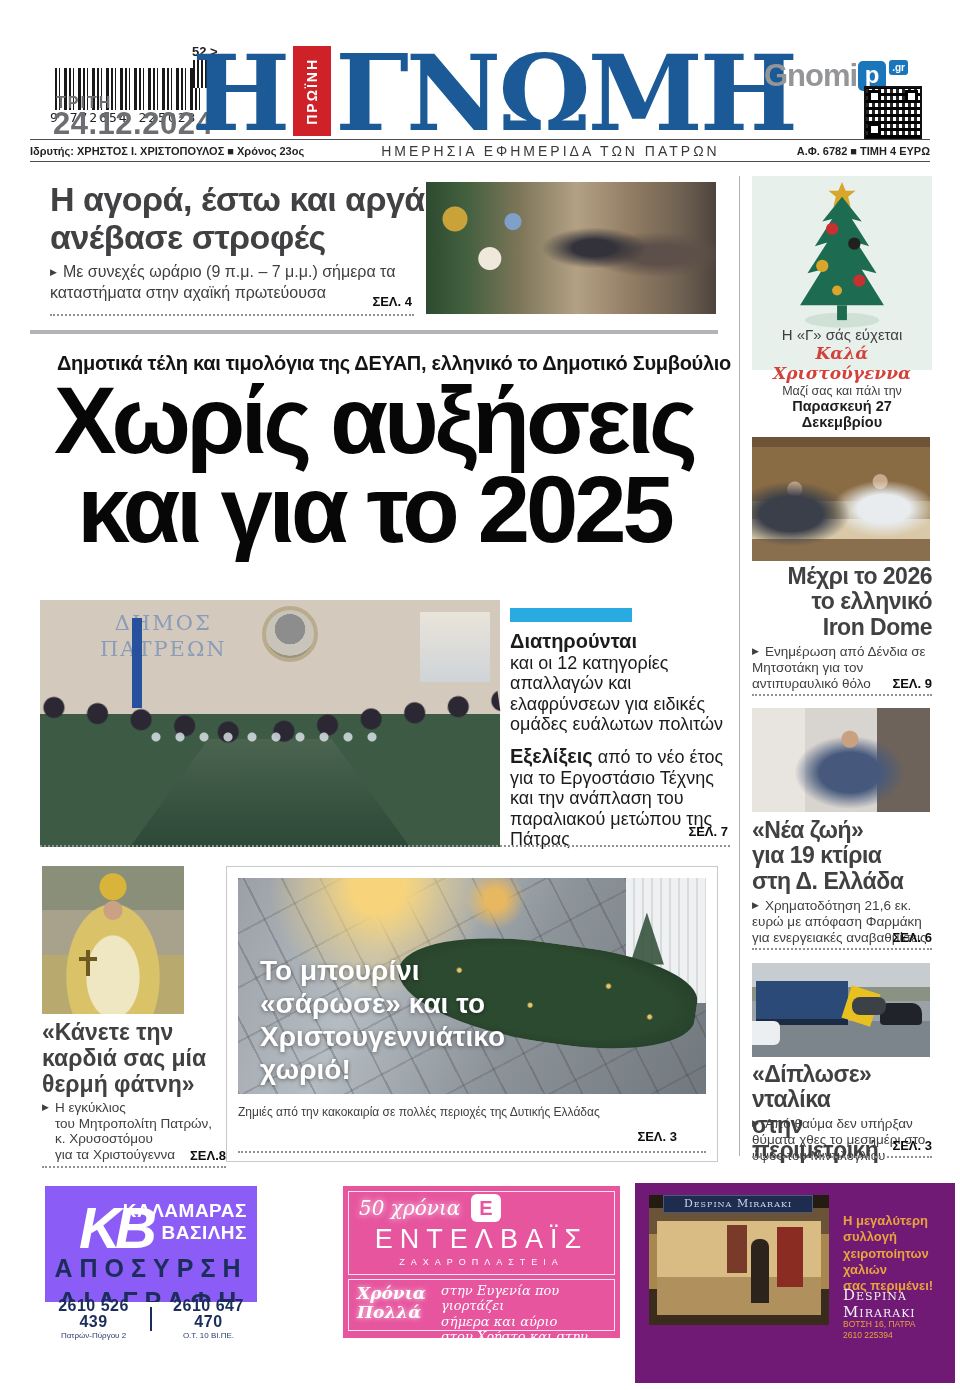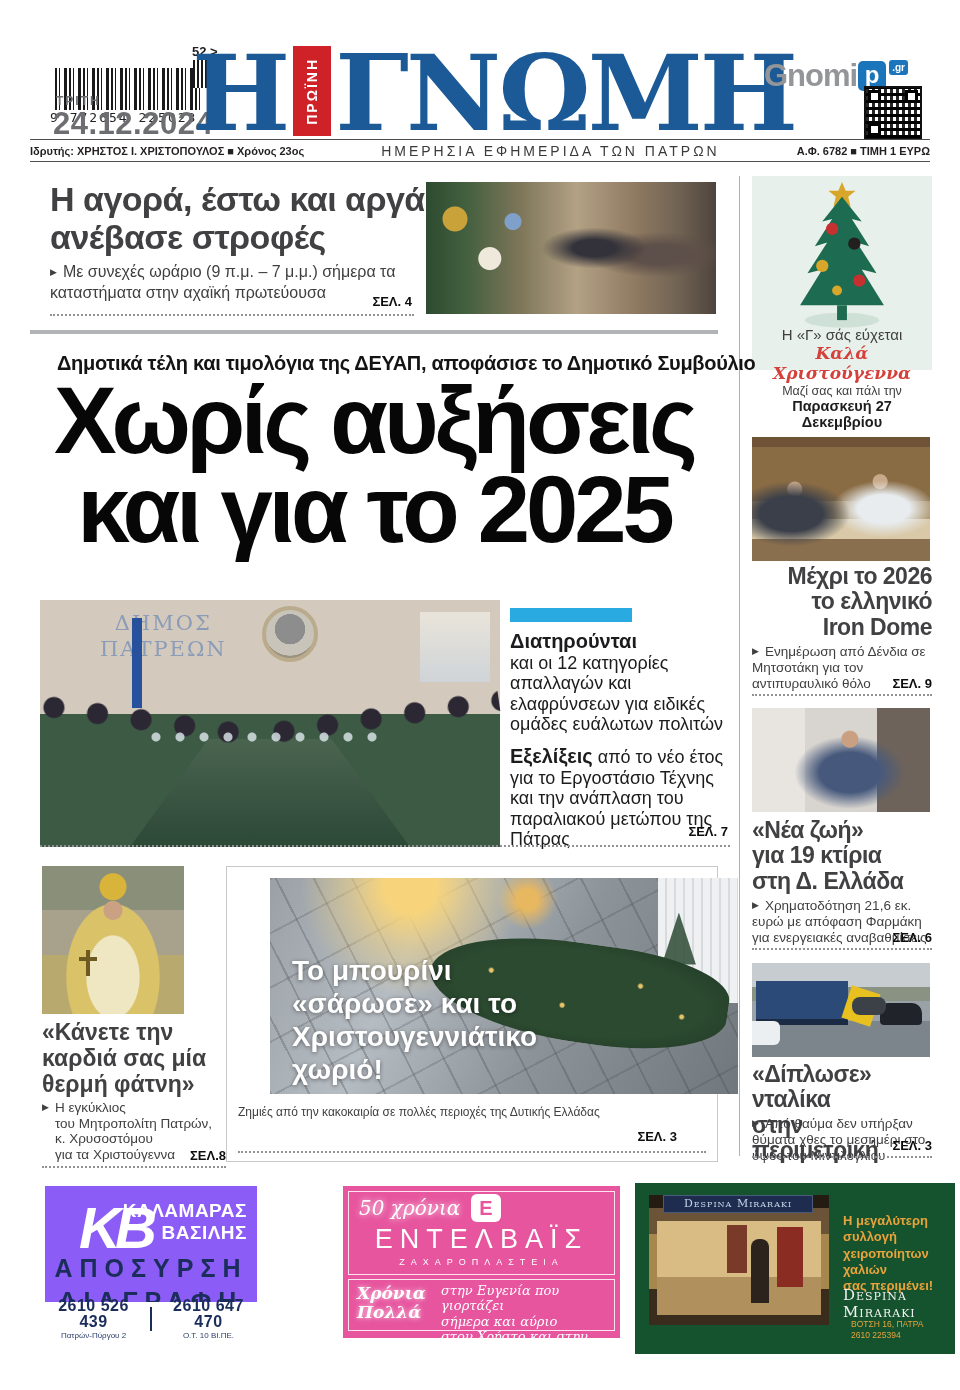--- a/index.html
+++ b/index.html
@@ -10,21 +10,21 @@
   .preline { white-space:pre-line; }
 
   
   .barcode-bars { left:55px; top:68px; width:146px; height:42px;
     background:repeating-linear-gradient(90deg,#1a1a1a 0 2px,#fff 2px 4px,#1a1a1a 4px 5px,#fff 5px 9px,#1a1a1a 9px 12px,#fff 12px 14px); }
   .barcode-num { left:50px; top:110px; width:156px; font-family:"DejaVu Sans Mono",monospace;
     font-size:13px; letter-spacing:2px; color:#222; }
   .addon-num { left:192px; top:44px; font-size:13px; font-weight:bold; color:#222; }
   .addon-bars { left:193px; top:60px; width:24px; height:28px;
     background:repeating-linear-gradient(90deg,#1a1a1a 0 2px,#fff 2px 4px,#1a1a1a 4px 6px,#fff 6px 8px); }
-  .issue-day { left:56px; top:94px; font-size:12px; letter-spacing:2px; color:#6d6e71; font-weight:bold; }
+  .issue-day { left:56px; top:94px; font-size:16px; letter-spacing:2px; color:#6d6e71; font-weight:bold; }
   .issue-date { left:53px; top:106px; font-size:31px; font-weight:bold; color:#6d6e71; letter-spacing:0.5px; }
 
   .masthead { left:192px; top:28px; height:114px; display:flex; align-items:flex-end;
     font-family:"DejaVu Serif",serif; font-weight:bold; font-size:104px; line-height:0.92;
     color:#1b5a96; letter-spacing:-3px; }
   .mh-red { display:flex; align-items:center; justify-content:center; width:38px; height:90px;
     background:#cf2128; margin:0 4px 6px 6px; }
   .mh-red span { writing-mode:vertical-rl; transform:rotate(180deg);
     font-family:"Liberation Sans",sans-serif; font-weight:bold; font-size:14px;
     letter-spacing:2px; color:#fff; }
@@ -135,21 +135,21 @@
   .bp-sub { left:42px; top:1100px; width:184px; font-size:13.5px; line-height:1.16; color:#3f3f41; }
 
   
   .storm { left:226px; top:866px; width:492px; height:296px; border:1px solid #c7c9cb; background:#fff; }
   .storm-photo { position:absolute; left:11px; top:11px; width:468px; height:216px; overflow:hidden;
     background:
       radial-gradient(circle at 30% 4%, #f7d47c 0 26px, rgba(247,212,124,.5) 60px, rgba(247,212,124,0) 110px),
       radial-gradient(circle at 55% 10%, #e8b860 0 10px, rgba(232,184,96,0) 30px),
       repeating-linear-gradient(63deg, rgba(70,70,75,.28) 0 2px, rgba(0,0,0,0) 2px 34px),
       repeating-linear-gradient(152deg, rgba(70,70,75,.22) 0 2px, rgba(0,0,0,0) 2px 48px),
-      linear-gradient(115deg,#9aa0a6 0%,#b5bcc2 30%,#8c9399 60%,#70777d 100%); margin-left: 32px; }
+      linear-gradient(115deg,#9aa0a6 0%,#b5bcc2 30%,#8c9399 60%,#70777d 100%); }
   .fallen-tree { position:absolute; left:34%; top:30%; width:64%; height:46%; border-radius:50% 40% 45% 55%;
     transform:rotate(8deg);
     background:
       radial-gradient(circle at 20% 40%, #e8c46a 0 2px, rgba(0,0,0,0) 3px),
       radial-gradient(circle at 45% 65%, #e8c46a 0 2px, rgba(0,0,0,0) 3px),
       radial-gradient(circle at 70% 35%, #e8c46a 0 2px, rgba(0,0,0,0) 3px),
       radial-gradient(circle at 85% 60%, #e8c46a 0 2px, rgba(0,0,0,0) 3px),
       radial-gradient(ellipse at 50% 50%, #2c4a30 0 60%, #1e3523 100%); }
   .white-house { position:absolute; right:0; top:0; width:17%; height:58%;
     background:repeating-linear-gradient(90deg,#eef0f1 0 7px,#d8dbdd 7px 9px); }
@@ -183,35 +183,35 @@
   .e-logo { position:absolute; left:122px; top:2px; width:30px; height:28px; background:#fff; border-radius:6px;
     color:#e7559f; font-weight:bold; font-size:20px; line-height:28px; }
   .e-brand { margin-top:32px; color:#fff; font-size:27px; letter-spacing:7px; font-weight:normal; }
   .e-tag { color:#fff; font-size:9px; letter-spacing:6px; margin-top:2px; }
   .e-bot { position:relative; border:1px solid rgba(255,255,255,.85); height:52px; margin-top:4px;
     font-family:"DejaVu Serif",serif; font-style:italic; color:#fff; }
   .e-wl { position:absolute; left:8px; top:4px; font-size:17px; font-weight:bold; line-height:1.1;
     text-shadow:0 0 5px rgba(255,255,255,.8); }
   .e-wr { position:absolute; left:92px; top:3px; font-size:13px; line-height:1.18; }
 
-  .ad3 { left:635px; top:1183px; width:320px; height:171px; background:#14532d; }
+  .ad3 { left:635px; top:1183px; width:320px; height:200px; background:#701a75; }
   .m-photo { position:absolute; left:14px; top:12px; width:180px; height:130px;
     background:linear-gradient(180deg,#241b12 0 10%,#6b5338 10% 30%,#a8874f 30% 72%,#3a2c1c 72% 100%); }
   .m-sign { position:absolute; left:14px; top:0; width:150px; height:18px; background:#1e2d4f;
     border:1px solid #4a5a7a; color:#c9d6ea; font-family:"DejaVu Serif",serif; font-variant:small-caps;
     font-size:11px; text-align:center; line-height:16px; letter-spacing:1px; }
   .m-window { position:absolute; left:8px; top:26px; width:164px; height:94px;
     background:linear-gradient(180deg,#d9bc83 0 60%,#b0905c 60% 100%); }
   .m-rug { position:absolute; right:18px; top:6px; width:26px; height:60px; background:#8a2c22; }
   .m-rug2 { position:absolute; left:70px; top:4px; width:20px; height:48px; background:#7a3a2a; }
   .m-mann { position:absolute; right:52px; top:18px; width:18px; height:64px; background:#2c241c; border-radius:8px 8px 0 0; }
   .m-promo { position:absolute; left:208px; top:30px; font-size:13px; font-weight:bold; line-height:1.25; color:#e8a33d; }
   .m-brand { position:absolute; left:208px; top:104px; color:#f2f2f2; font-family:"DejaVu Serif",serif;
     font-variant:small-caps; font-size:15px; line-height:1.15; letter-spacing:1px; }
-  .m-addr { position:absolute; left:216px; top:136px; font-size:8.5px; color:#e8a33d; line-height:1.3; }
+  .m-addr { position:absolute; left:208px; top:136px; font-size:8.5px; color:#e8a33d; line-height:1.3; }
 </style>
 </head>
 <body>
 
 <div class="page">
 
   <div class="abs barcode-bars"></div>
   <div class="abs barcode-num">9 772654 225023</div>
   <div class="abs addon-num">52 &gt;</div>
   <div class="abs addon-bars"></div>
@@ -233,21 +233,21 @@
   </div>
   <div class="abs qr">
     <i class="f1"></i>
     <i class="f2"></i>
     <i class="f3"></i>
   </div>
 
   <div class="abs strip">
     <span class="founder">Ιδρυτής: ΧΡΗΣΤΟΣ Ι. ΧΡΙΣΤΟΠΟΥΛΟΣ  ■  Χρόνος 23ος</span>
     <span class="paper-sub">ΗΜΕΡΗΣΙΑ ΕΦΗΜΕΡΙΔΑ ΤΩΝ ΠΑΤΡΩΝ</span>
-    <span class="issue">Α.Φ. 6782  ■  ΤΙΜΗ 1 ΕΥΡΩ</span>
+    <span class="issue">Α.Φ. 6782  ■  ΤΙΜΗ 4 ΕΥΡΩ</span>
   </div>
 
   <div class="abs ts-head preline">Η αγορά, έστω και αργά...
 ανέβασε στροφές</div>
   <div class="abs ts-sub"><span class="blt">▶</span><span>Με συνεχές ωράριο (9 π.μ. – 7 μ.μ.) σήμερα τα καταστήματα στην αχαϊκή πρωτεύουσα</span></div>
   <div class="pref" style="left:50px; top:294px; width:362px;">ΣΕΛ. 4</div>
   <div class="dotted" style="left:50px; top:314px; width:364px;"></div>
   <div class="abs ts-photo"></div>
   <div class="abs gray-bar"></div>
   <div class="abs vrule"></div>
@@ -263,21 +263,21 @@
       <circle cx="34" cy="68" r="5" fill="#d8a62a"></circle>
       <circle cx="64" cy="80" r="5" fill="#c53030"></circle>
       <circle cx="46" cy="88" r="4" fill="#d8a62a"></circle>
     </svg>
     <div class="x1">Η «Γ» σάς εύχεται</div>
     <div class="x2">Καλά Χριστούγεννα</div>
     <div class="x3">Μαζί σας και πάλι  την</div>
     <div class="x4">Παρασκευή 27 Δεκεμβρίου</div>
   </div>
 
-  <div class="abs kicker">Δημοτικά τέλη και τιμολόγια της ΔΕΥΑΠ, αποφάσισε το Δημοτικό Συμβούλιο</div>
+  <div class="abs kicker">Δημοτικά τέλη και τιμολόγια της ΔΕΥΑΠ, ελληνικό το Δημοτικό Συμβούλιο</div>
   <div class="abs mainhead preline">Χωρίς αυξήσεις
 και για το 2025</div>
 
   <div class="abs council">
     <div class="c-sign preline">ΔΗΜΟΣ
 ΠΑΤΡΕΩΝ</div>
     <div class="c-icon"></div>
     <div class="c-flag"></div>
     <div class="c-window"></div>
     <div class="c-table"></div>

